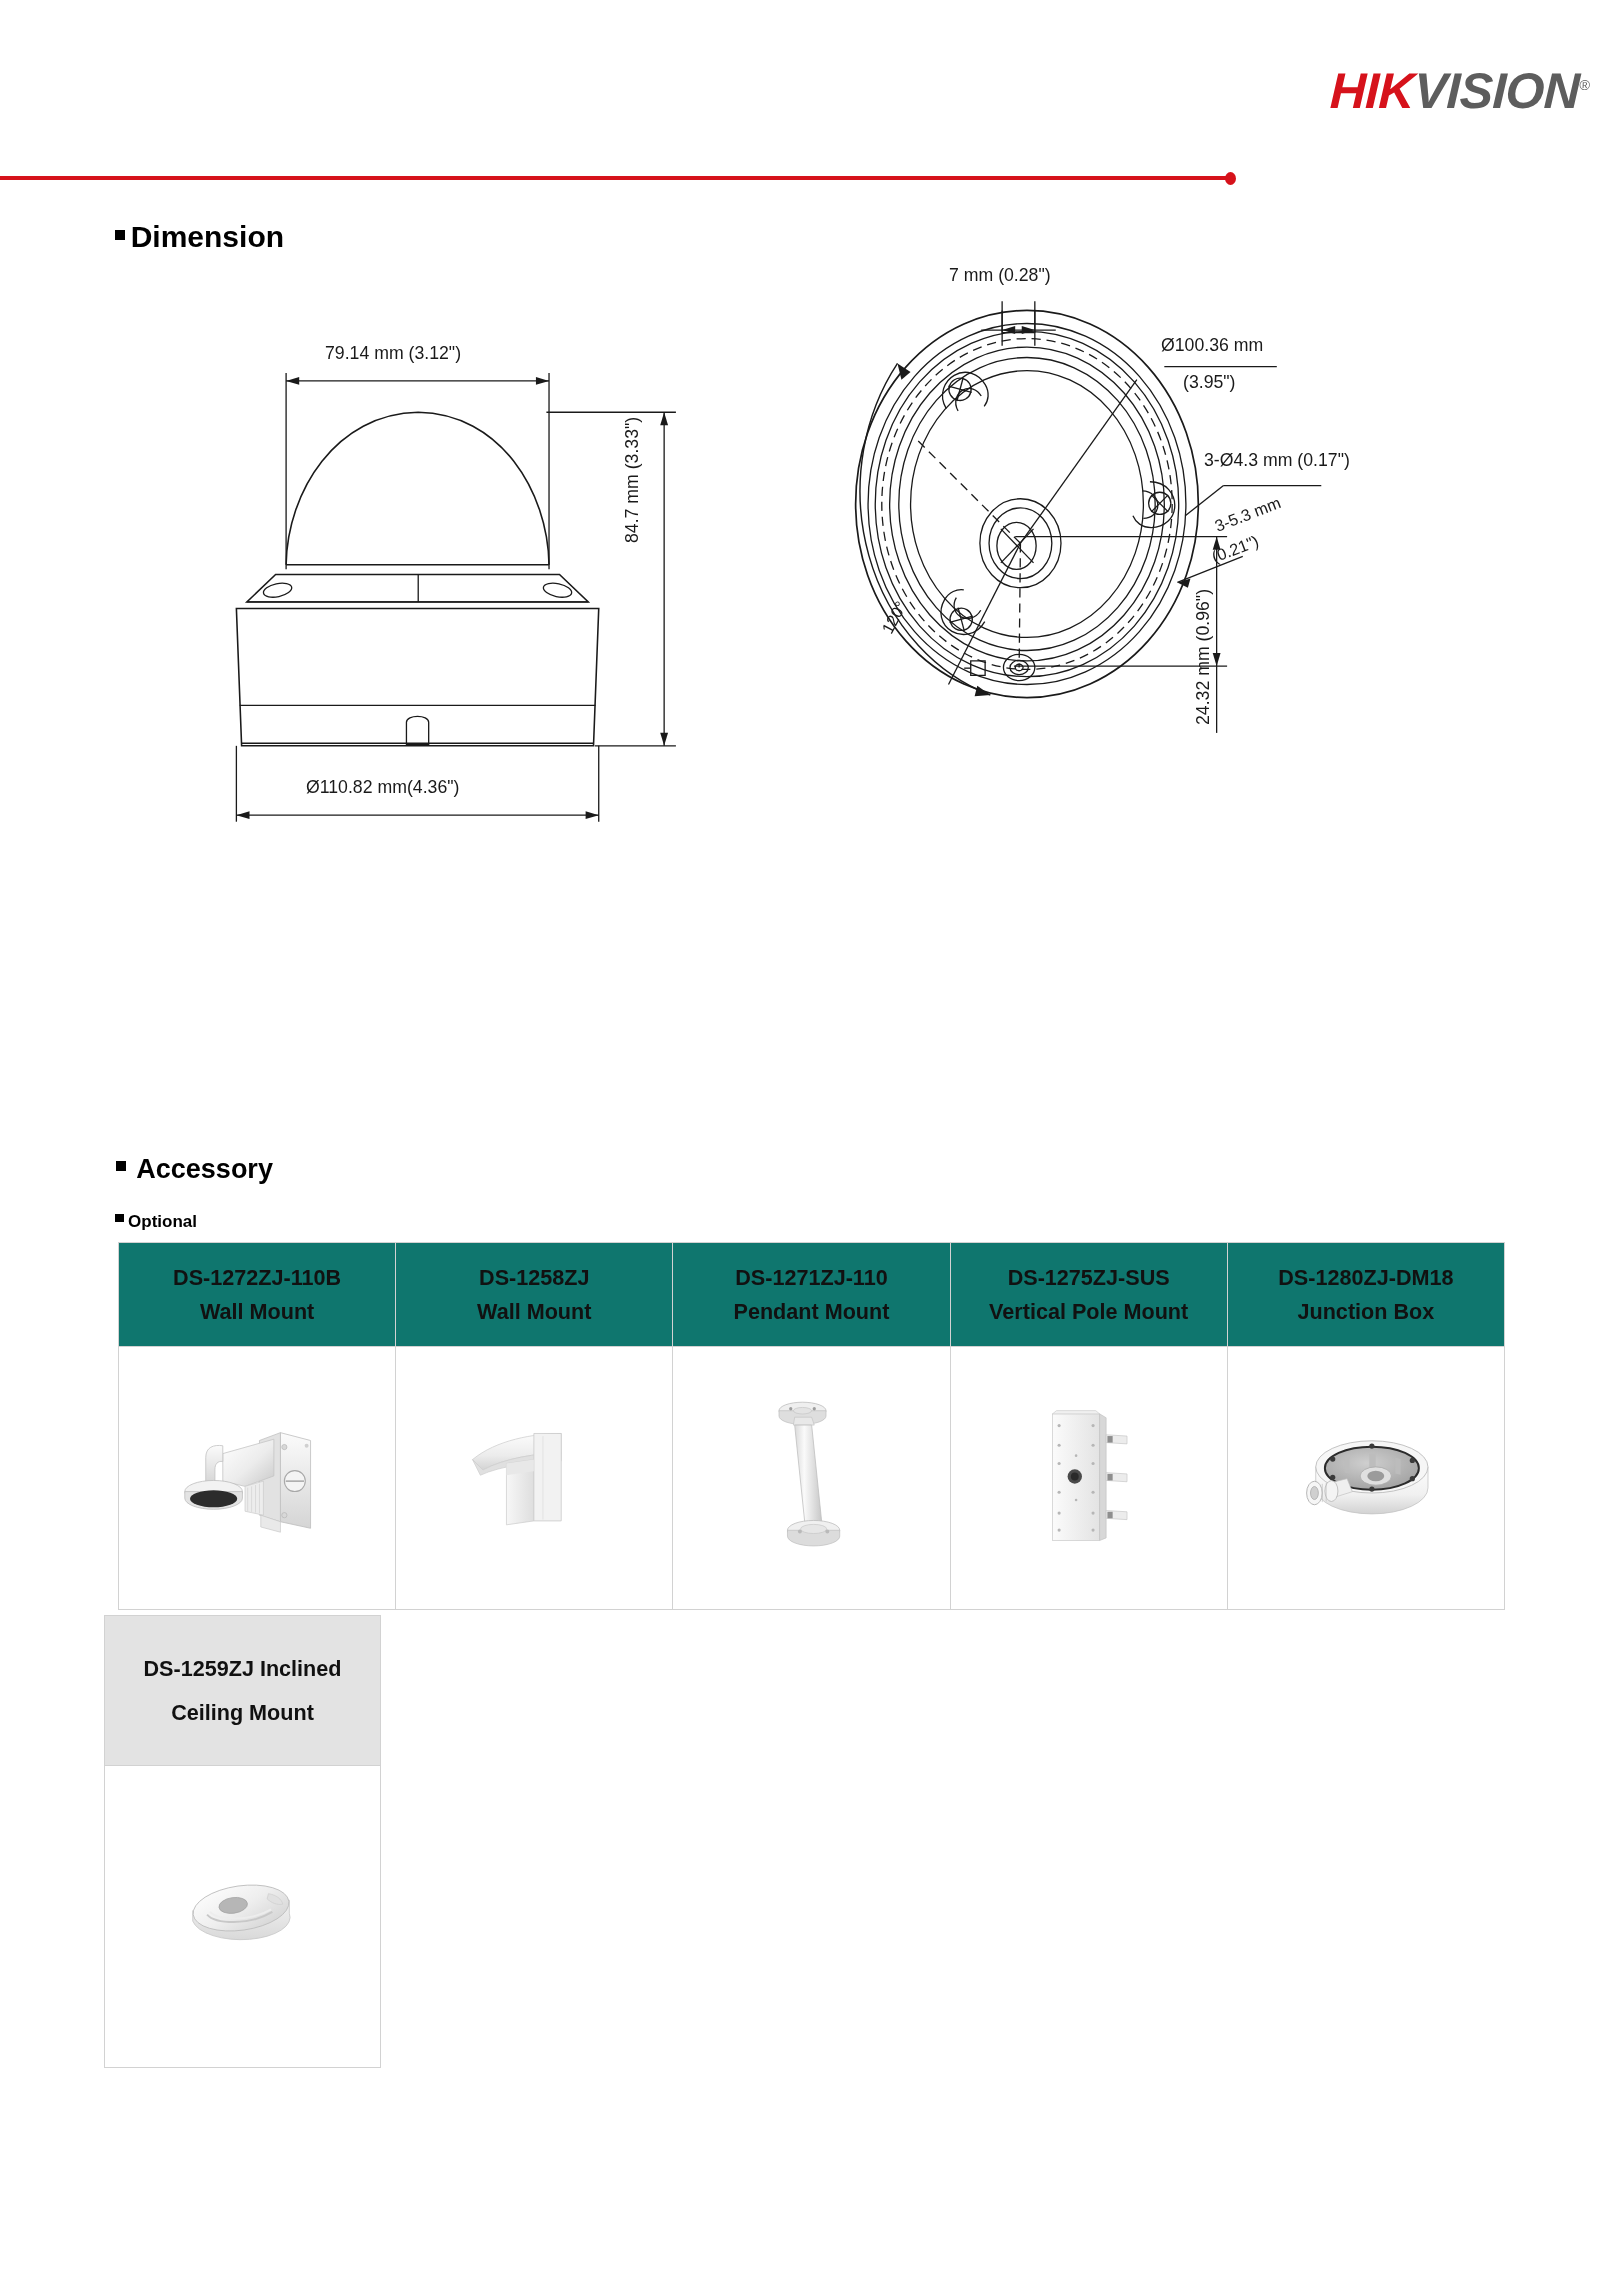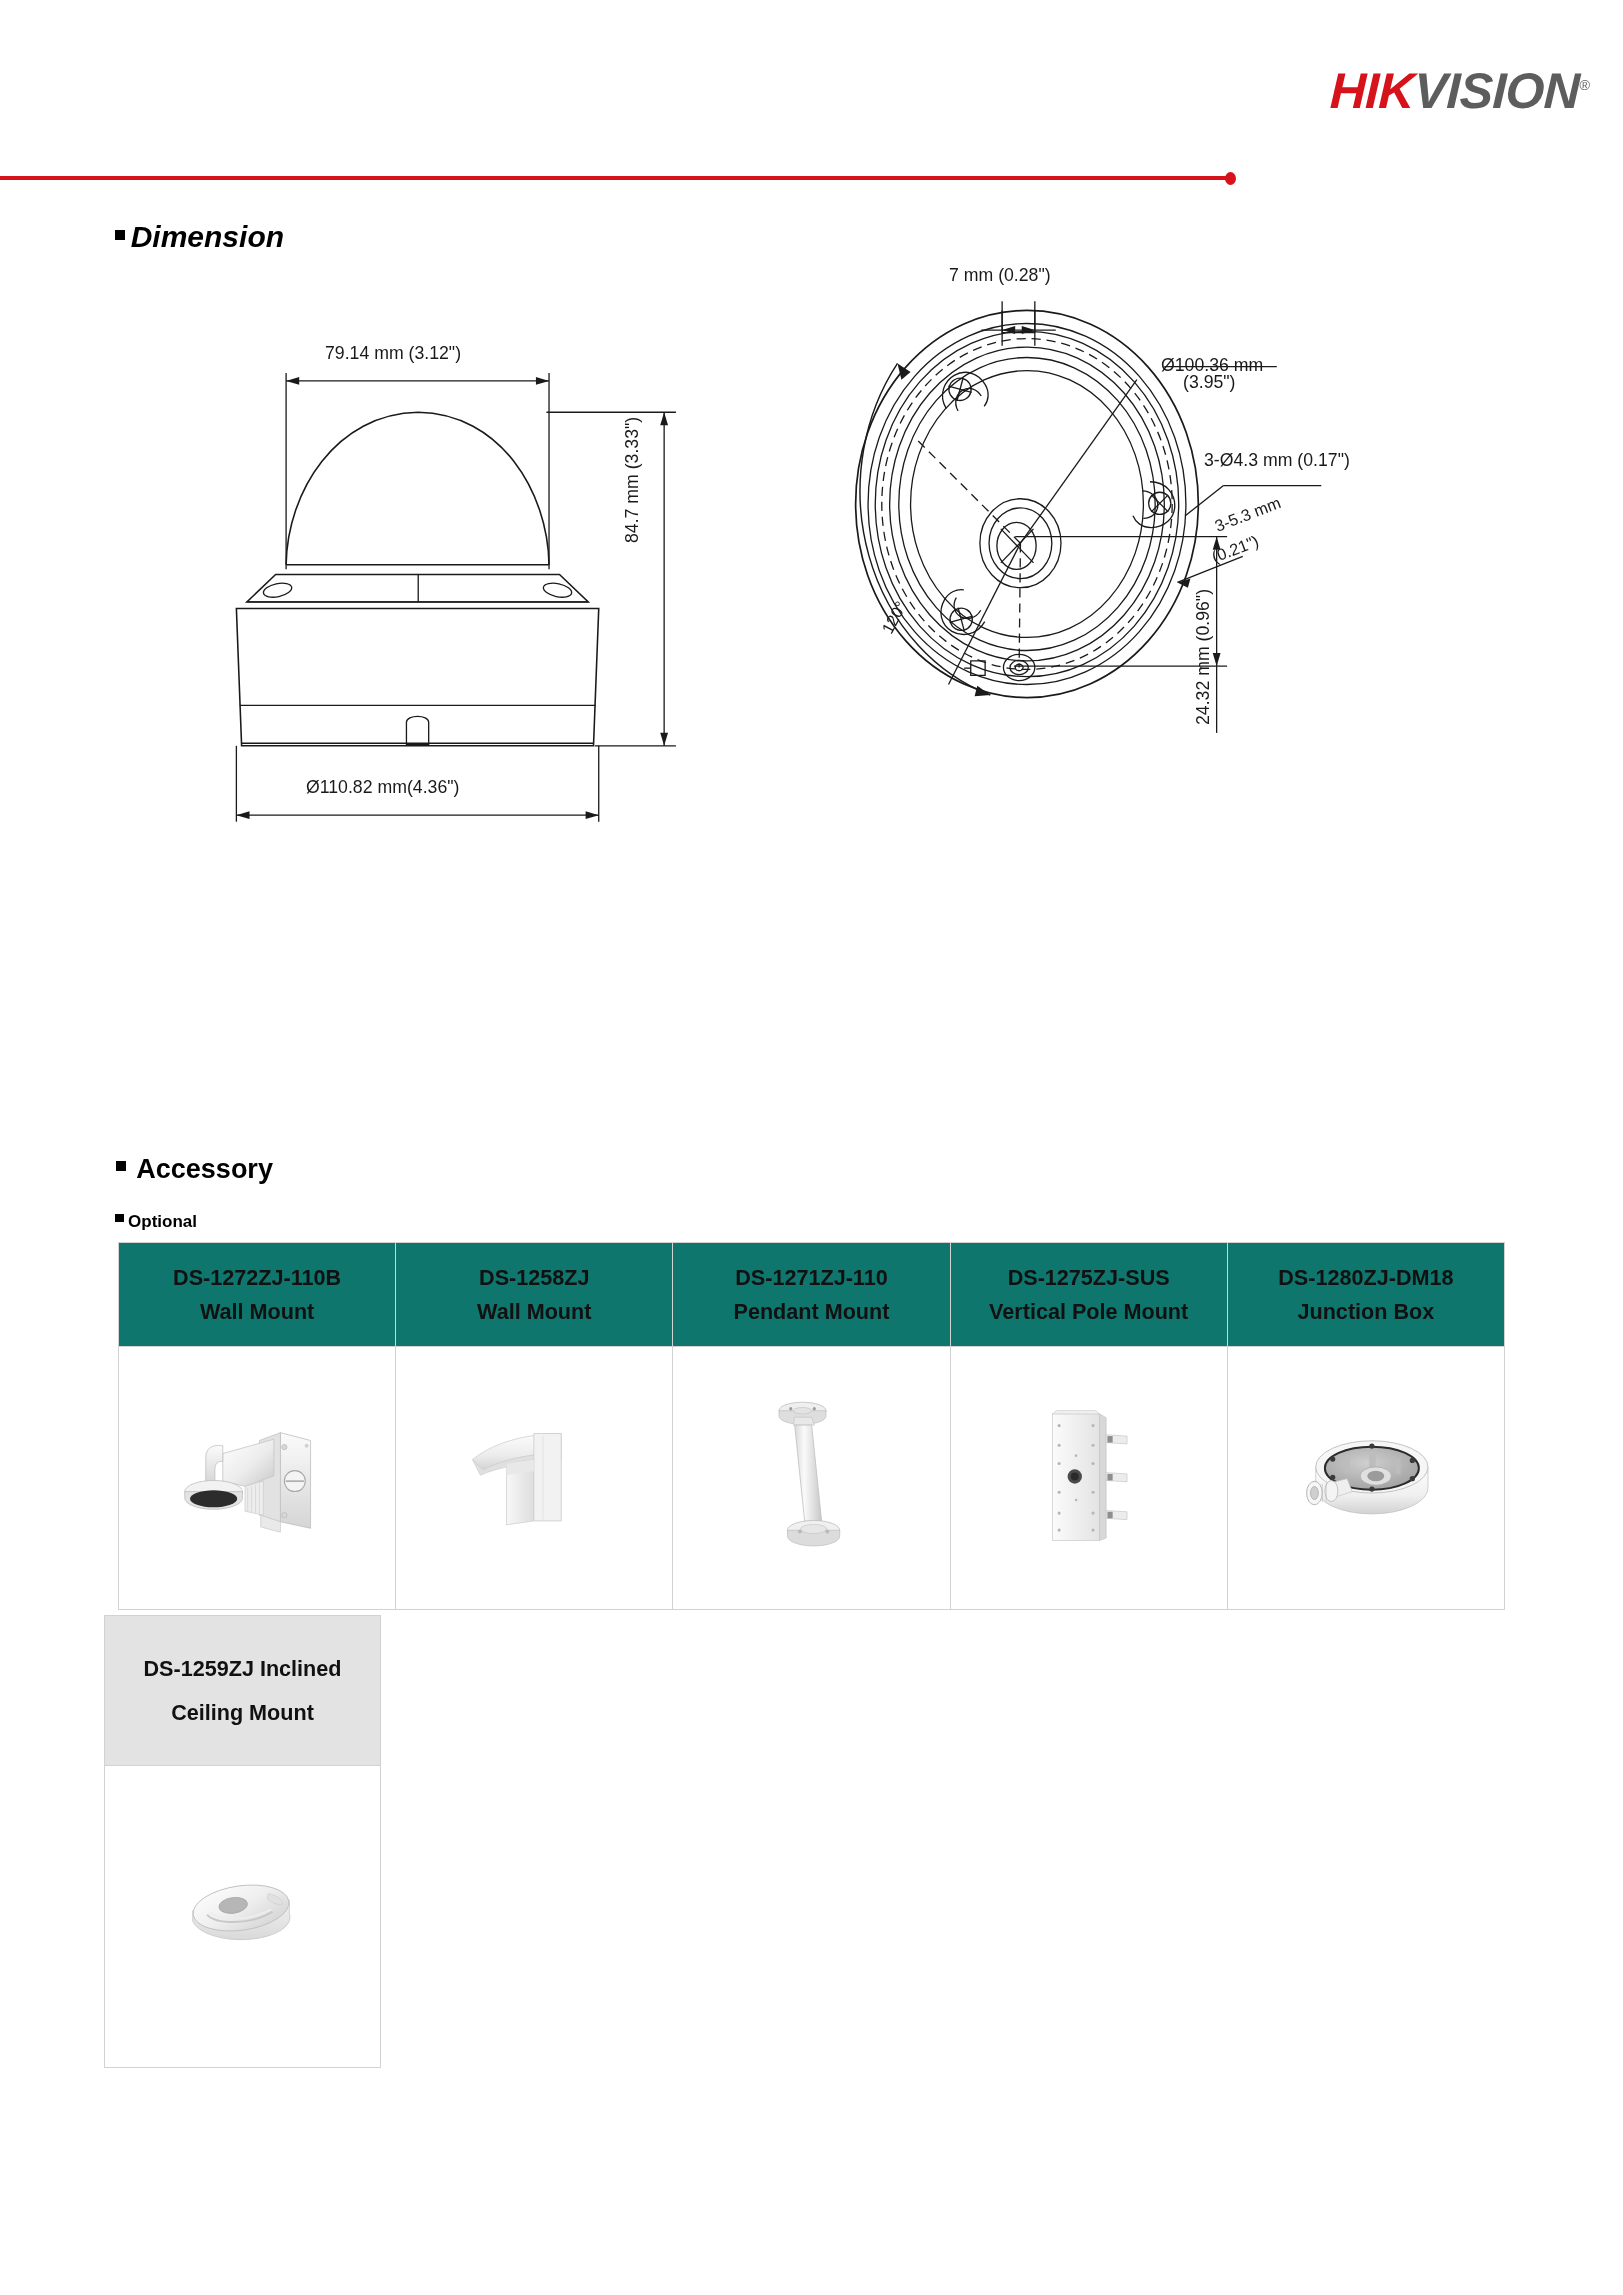--- a/index.html
+++ b/index.html
@@ -28,21 +28,21 @@
   .rule-wrap { position:absolute; left:0; top:173px; width:1253px; height:9.2px; }
   .rule-line { position:absolute; left:0; top:2.6px; width:1230px; height:4.6px; background:#d6121b; }
   .rule-dot  { position:absolute; left:1225px; top:-1.3px; width:11px; height:13px; border-radius:50%; background:#d6121b; }
 
   
   .sec-h1 { position:absolute; font-weight:bold; font-size:30px; white-space:nowrap; }
   .sec-h1 .bull { display:inline-block; width:9.8px; height:9.8px; background:#000; vertical-align:7.2px; margin-right:5.9px; }
   .sec-h2 { position:absolute; font-weight:bold; font-size:17px; white-space:nowrap; }
   .sec-h2 .bull { display:inline-block; width:8.5px; height:8.5px; background:#000; vertical-align:4.6px; margin-right:4.6px; }
 
-  #h-dimension { left:115px; top:220px;font-style:italic; }
+  #h-dimension { left:115px; top:220px; }
   #h-accessory { left:116px; top:1154px; font-size:27px; }
   #h-accessory .bull { margin-right:10.5px; }
   #h-optional  { left:115px; top:1212px; }
 
   
   .drawing { position:absolute; }
   .dim-txt {
     position:absolute; font-size:17.7px; color:#1a1a1a;
     white-space:nowrap; font-family:"Liberation Sans", sans-serif;
   }
@@ -235,21 +235,21 @@
 
     <line class="ln-thin" x1="352" y1="400" x2="676" y2="400"></line>
     <line class="ln-thin" x1="350" y1="598" x2="676" y2="598"></line>
     <line class="ln" x1="660" y1="400" x2="660" y2="598" stroke-width="2"></line>
     <polygon points="660,400 654,420 666,420" fill="#1a1a1a"></polygon>
     <polygon points="660,598 654,578 666,578" fill="#1a1a1a"></polygon>
     <line class="ln-thin" x1="660" y1="598" x2="660" y2="700"></line>
   </svg>
 
   <div class="dim-txt" style="left:164px; top:-9.8px;">7 mm (0.28")</div>
-  <div class="dim-txt" style="left:376px; top:60px;margin-top:20px;">Ø100.36 mm</div>
+  <div class="dim-txt" style="left:376px; top:60px;">Ø100.36 mm</div>
   <div class="dim-txt" style="left:398px; top:97px;">(3.95")</div>
   <div class="dim-txt" style="left:419px; top:175px;">3-Ø4.3 mm (0.17")</div>
   <div class="dim-txt small" style="left:427px; top:243px; transform:rotate(-21deg); transform-origin:left top;">3-5.3 mm</div>
   <div class="dim-txt small" style="left:424px; top:274px; transform:rotate(-21deg); transform-origin:left top;">(0.21")</div>
   <div class="dim-txt small" style="left:93px; top:353px; transform:rotate(-62deg); transform-origin:left top;">120°</div>
   <div class="dim-txt" style="left:408px; top:450px; transform:rotate(-90deg); transform-origin:left top;">24.32 mm (0.96")</div>
 </div>
 
 <div class="sec-h1" id="h-accessory"><span class="bull"></span><span>Accessory</span></div>
 <div class="sec-h2" id="h-optional"><span class="bull"></span><span>Optional</span></div>

